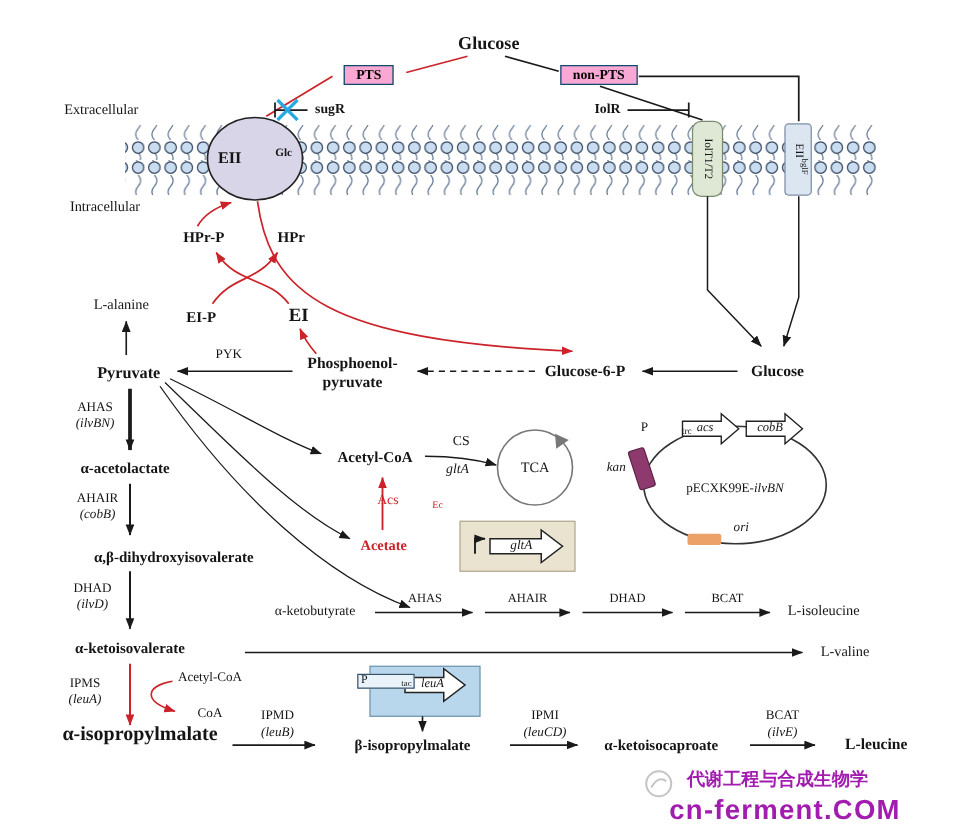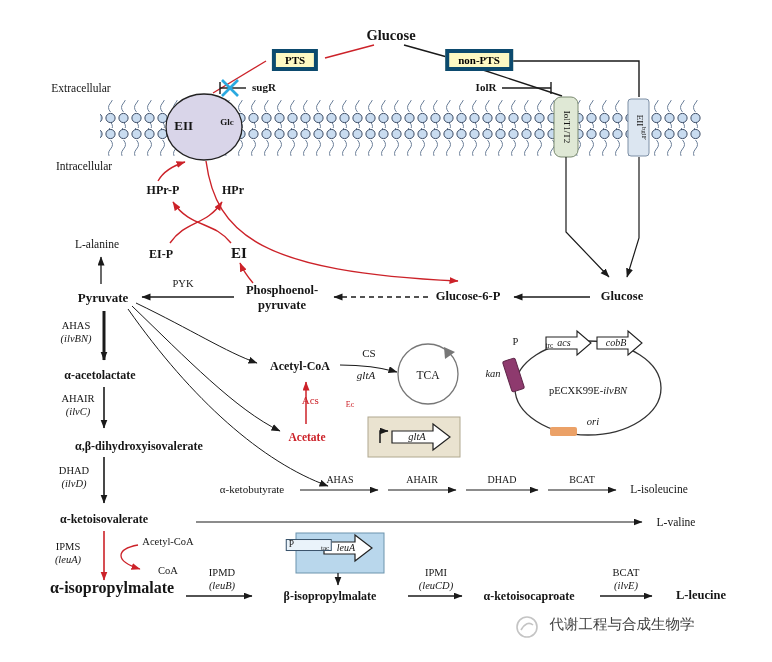--- a/index.html
+++ b/index.html
@@ -4,25 +4,25 @@
 <style>
   html,body{margin:0;padding:0;background:#fff;}
   .canvas{position:relative;width:772px;height:662px;background:#ffffff;
           font-family:"Liberation Serif", serif;overflow:hidden;}
   svg.gfx{position:absolute;left:0;top:0;z-index:1;}
   .lbl{position:absolute;transform:translate(-50%,-50%);white-space:nowrap;
        color:#151515;z-index:2;line-height:1.05;}
   .b{font-weight:bold;}
   .i{font-style:italic;text-align:right;}
   .red{color:#cc2229;}
-  .boxlbl{position:absolute;transform:translate(-50%,-50%);border:4px solid #0c4a6e;
-          background:#fef9c3;font-weight:bold;font-size:11px;padding:1px 9px;
+  .boxlbl{position:absolute;transform:translate(-50%,-50%);border:1px solid #0c4a6e;
+          background:#f9a8d4;font-weight:bold;font-size:11px;padding:1px 9px;
           white-space:nowrap;z-index:2;}
   .vert{writing-mode:vertical-rl;text-orientation:mixed;}
-  .wm{font-family:"Liberation Sans", sans-serif;color:#404040;}
+  .wm{font-family:"Liberation Sans", sans-serif;color:#a21caf;font-weight:bold;}
   sup,sub{line-height:0;margin-left:27px;}
 </style>
 </head>
 <body>
 
 <div class="canvas">
 
   <svg class="gfx" width="772" height="662" viewBox="0 0 772 662">
     <defs>
       <marker id="ab" markerWidth="10" markerHeight="9" refX="8.5" refY="3.5" orient="auto" markerUnits="userSpaceOnUse">
@@ -175,21 +175,21 @@
   <div class="lbl b" style="left:103px;top:298px;font-size:13px">Pyruvate</div>
   <div class="lbl b" style="left:282px;top:291px;font-size:12.5px">Phosphoenol-</div>
   <div class="lbl b" style="left:282px;top:306px;font-size:12.5px">pyruvate</div>
   <div class="lbl b" style="left:468px;top:297px;font-size:12.5px">Glucose-6-P</div>
   <div class="lbl b" style="left:622px;top:297px;font-size:12.5px">Glucose</div>
 
   <div class="lbl" style="left:76px;top:326px;font-size:10.5px">AHAS</div>
   <div class="lbl i" style="left:76px;top:339px;font-size:10.5px">(ilvBN)</div>
   <div class="lbl b" style="left:100px;top:375px;font-size:12px">α-acetolactate</div>
   <div class="lbl" style="left:78px;top:399px;font-size:10.5px">AHAIR</div>
-  <div class="lbl i" style="left:78px;top:412px;font-size:10.5px">(ilvC)</div>
+  <div class="lbl i" style="left:78px;top:412px;font-size:10.5px">(cobB)</div>
   <div class="lbl b" style="left:139px;top:446px;font-size:12px">α,β-dihydroxyisovalerate</div>
   <div class="lbl" style="left:74px;top:471px;font-size:10.5px">DHAD</div>
   <div class="lbl i" style="left:74px;top:484px;font-size:10.5px">(ilvD)</div>
   <div class="lbl b" style="left:104px;top:519px;font-size:12px">α-ketoisovalerate</div>
   <div class="lbl" style="left:68px;top:547px;font-size:10.5px">IPMS</div>
   <div class="lbl i" style="left:68px;top:560px;font-size:10.5px">(leuA)</div>
   <div class="lbl" style="left:168px;top:542px;font-size:10.5px">Acetyl-CoA</div>
   <div class="lbl" style="left:168px;top:571px;font-size:10.5px">CoA</div>
   <div class="lbl b" style="left:112px;top:588px;font-size:16px">α-isopropylmalate</div>
 
@@ -233,14 +233,15 @@
   <div class="lbl" style="left:252px;top:490px;font-size:11px">α-ketobutyrate</div>
   <div class="lbl" style="left:340px;top:480px;font-size:10px">AHAS</div>
   <div class="lbl" style="left:422px;top:480px;font-size:10px">AHAIR</div>
   <div class="lbl" style="left:502px;top:480px;font-size:10px">DHAD</div>
   <div class="lbl" style="left:582px;top:480px;font-size:10px">BCAT</div>
   <div class="lbl" style="left:659px;top:489px;font-size:11.5px">L-isoleucine</div>
 
   <div class="lbl" style="left:676px;top:522px;font-size:11.5px">L-valine</div>
 
   <div class="lbl wm" style="left:622px;top:625px;font-size:14.5px">代谢工程与合成生物学</div>
+  <div class="lbl wm b" style="left:628px;top:648px;font-size:22px;letter-spacing:1px">cn-ferment.COM</div>
 
 </div>
 
 </body></html>

